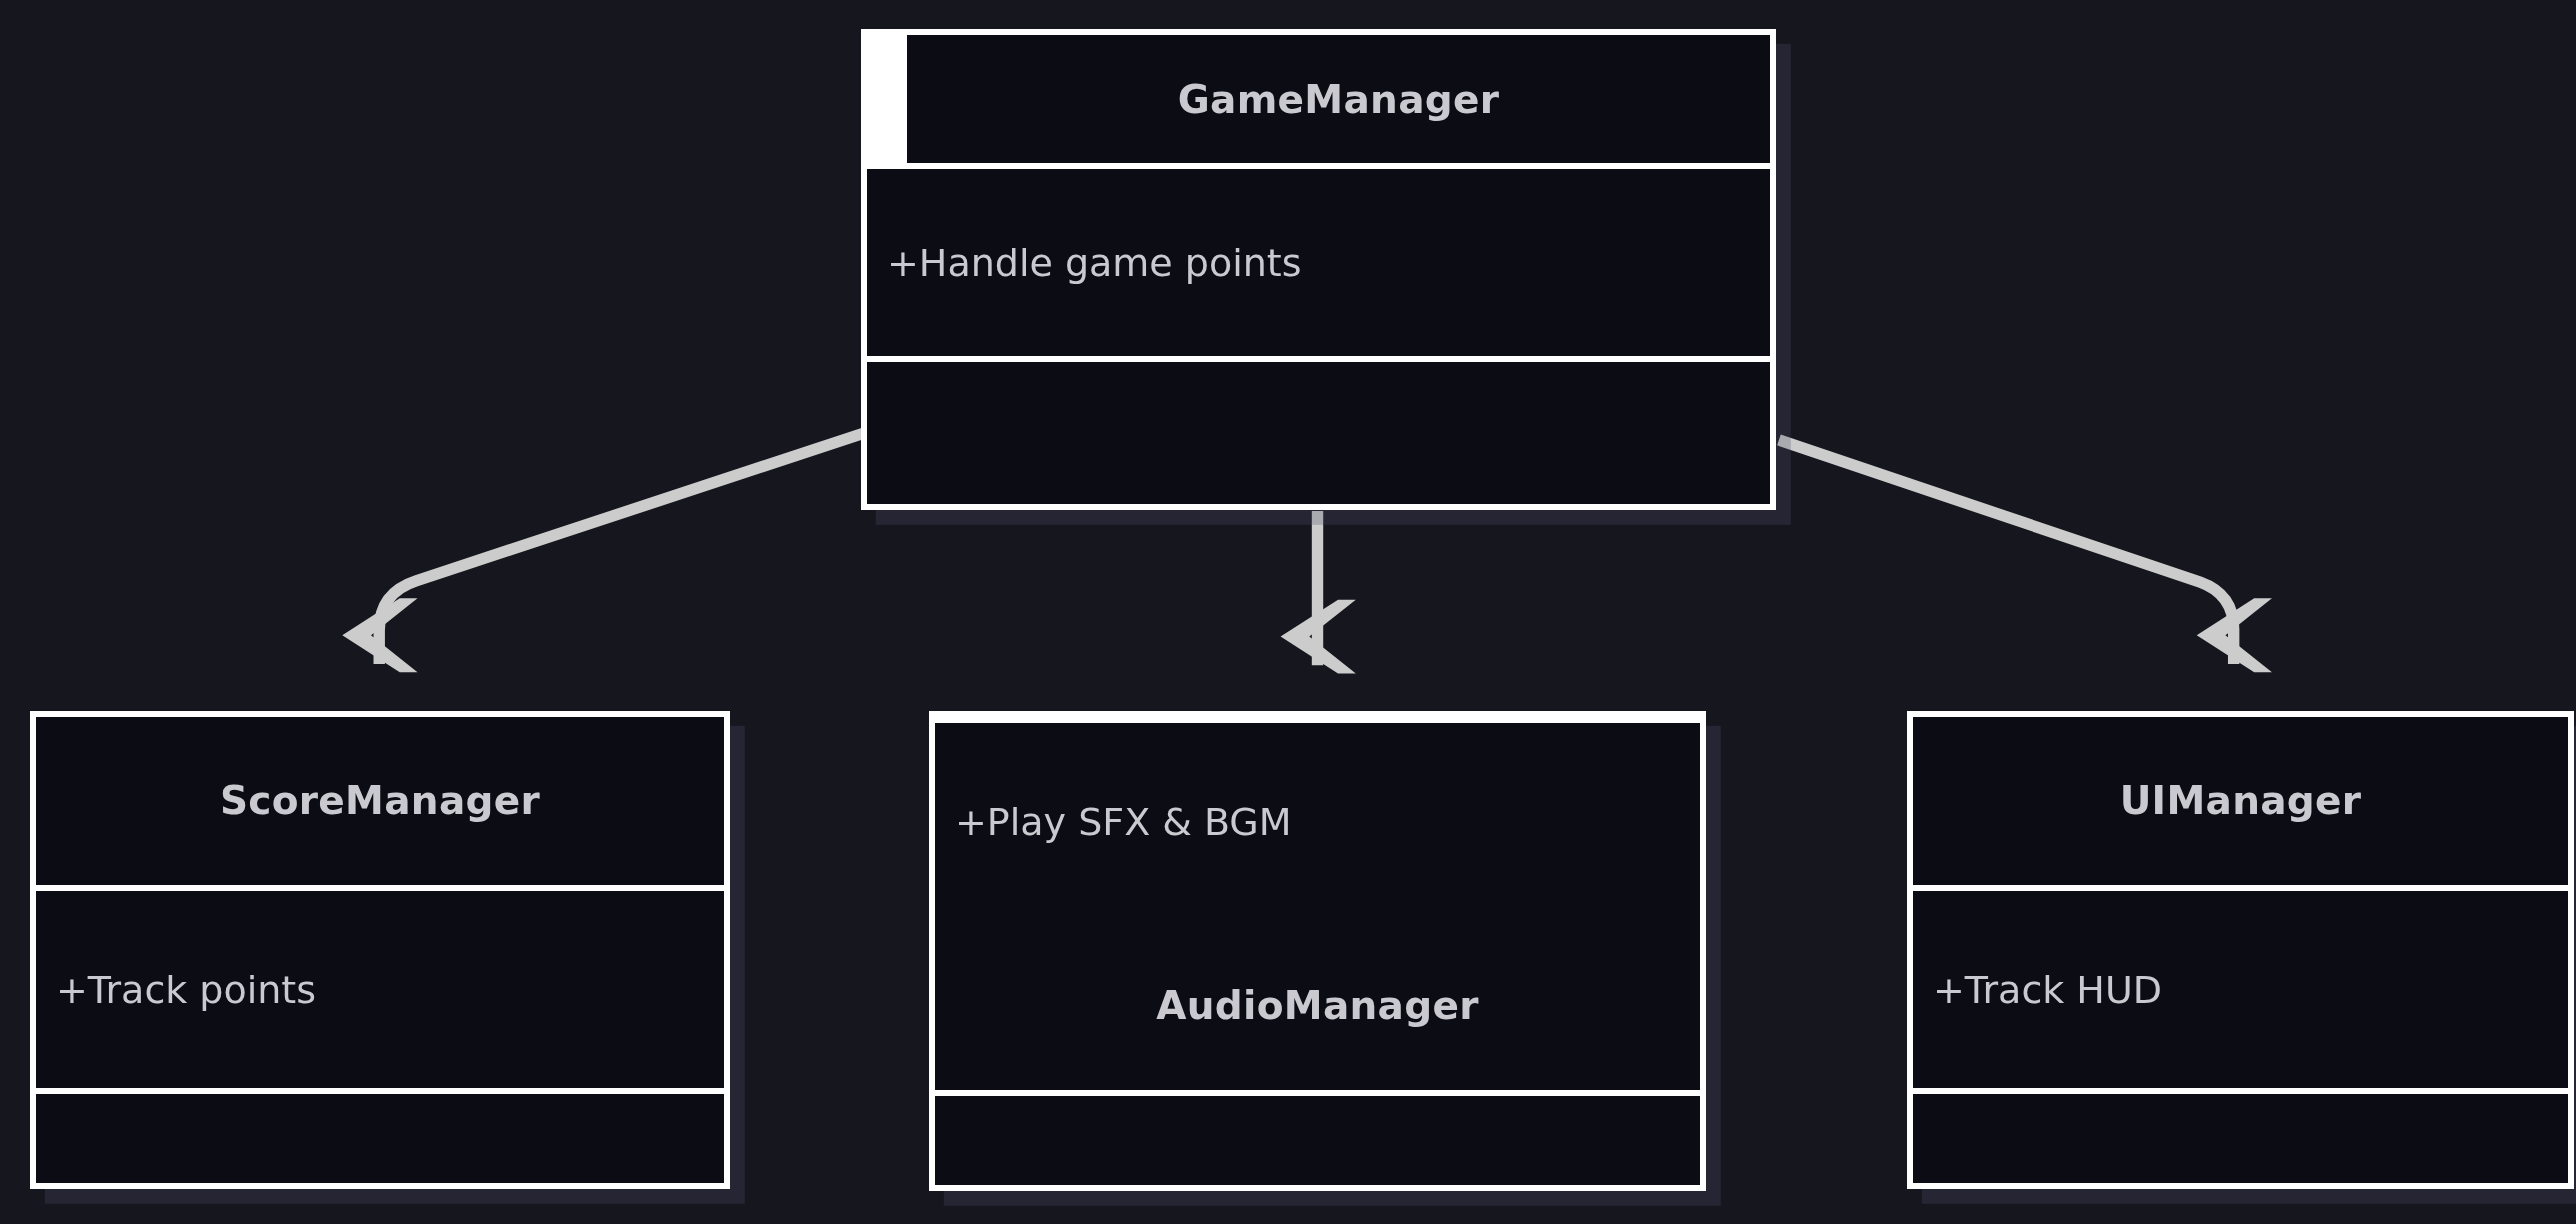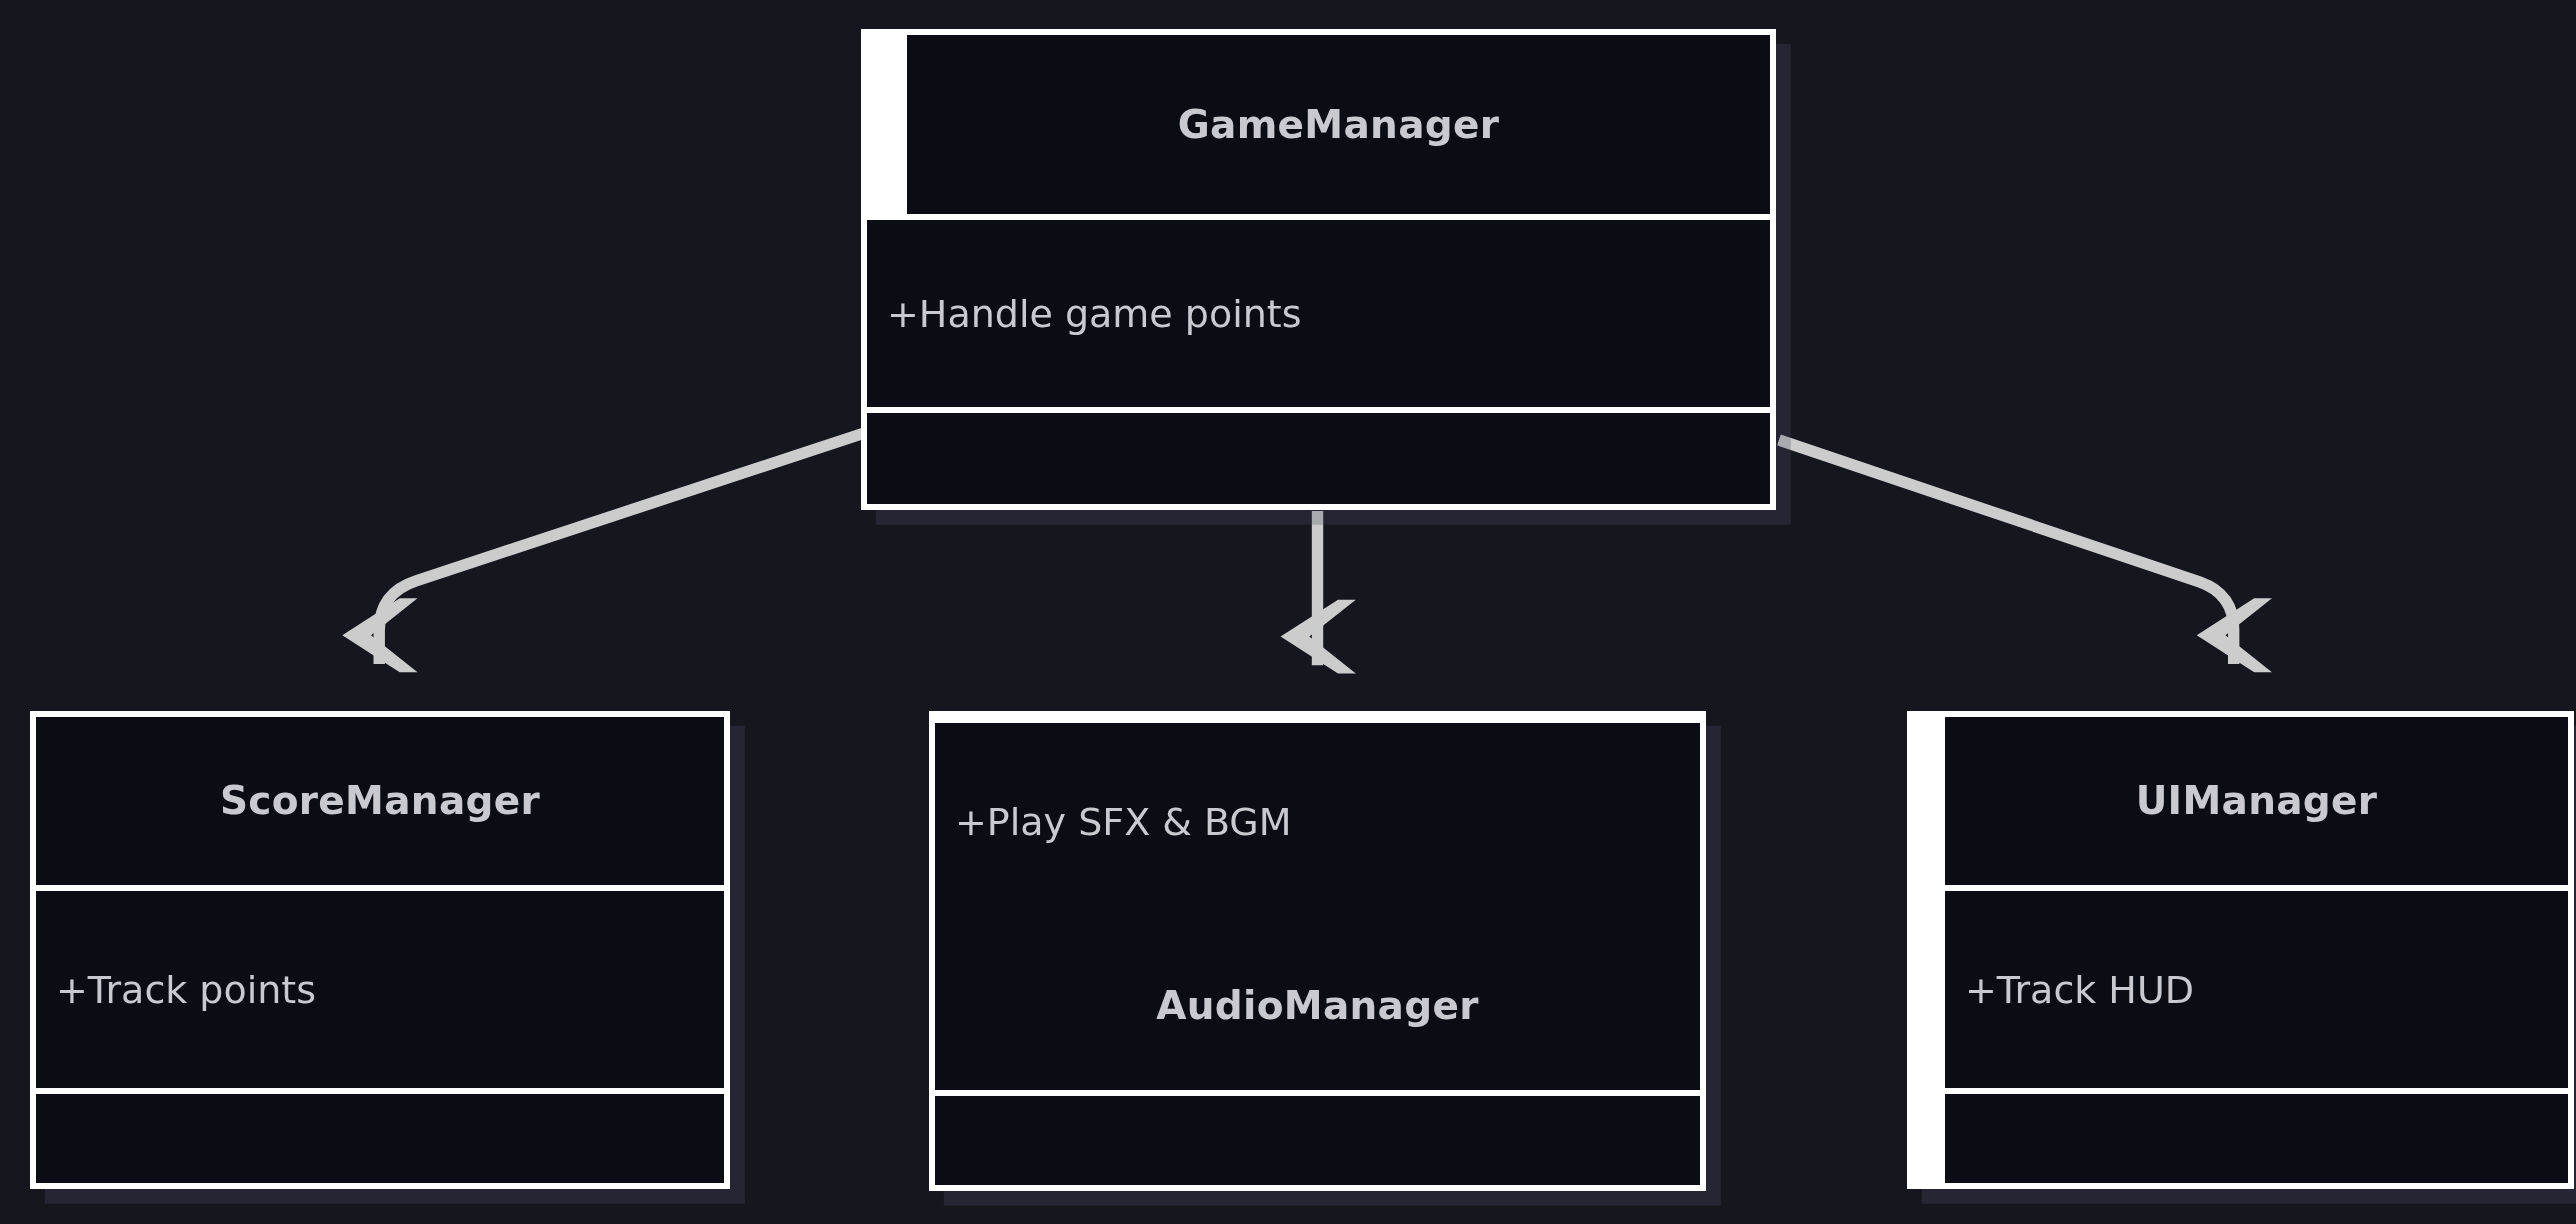--- a/index.html
+++ b/index.html
@@ -74,24 +74,24 @@
     font-weight: 400;
     font-size: 38px;
     white-space: nowrap;
     padding-left: 20px;
   }
 
   
   #box-gamemanager  { left: 861px; top:   29px; width: 915px; height:  481px; }
   #box-scoremanager { left:   30px; top: 711px; width: 700px; height:  478px; }
   #box-audiomanager { left: 929px; top: 711px; width: 777px; height:  480px; }
-  #box-uimanager    { left: 1907px; top: 711px; width:  667px; height:  478px; padding-left: 32px; }
+  #box-uimanager    { left: 1907px; top: 711px; width:  667px; height:  478px; }
 
   
-  #box-gamemanager .row-title   { height: 179px; margin-left: 40px; }
+  #box-gamemanager .row-title   { height: 128px; margin-left: 40px; }
   #box-gamemanager .row-members { height: 193px; }
   #box-gamemanager .row-footer  { height: 95px; flex: 1 1 auto; }
 
   
   .bottom-box .row-title   { height: 172px; }
   .bottom-box .row-members { height: 208px; }
   .bottom-box .row-footer  { height: 97px; flex: 1 1 auto; }
 </style>
 </head>
 <body>

